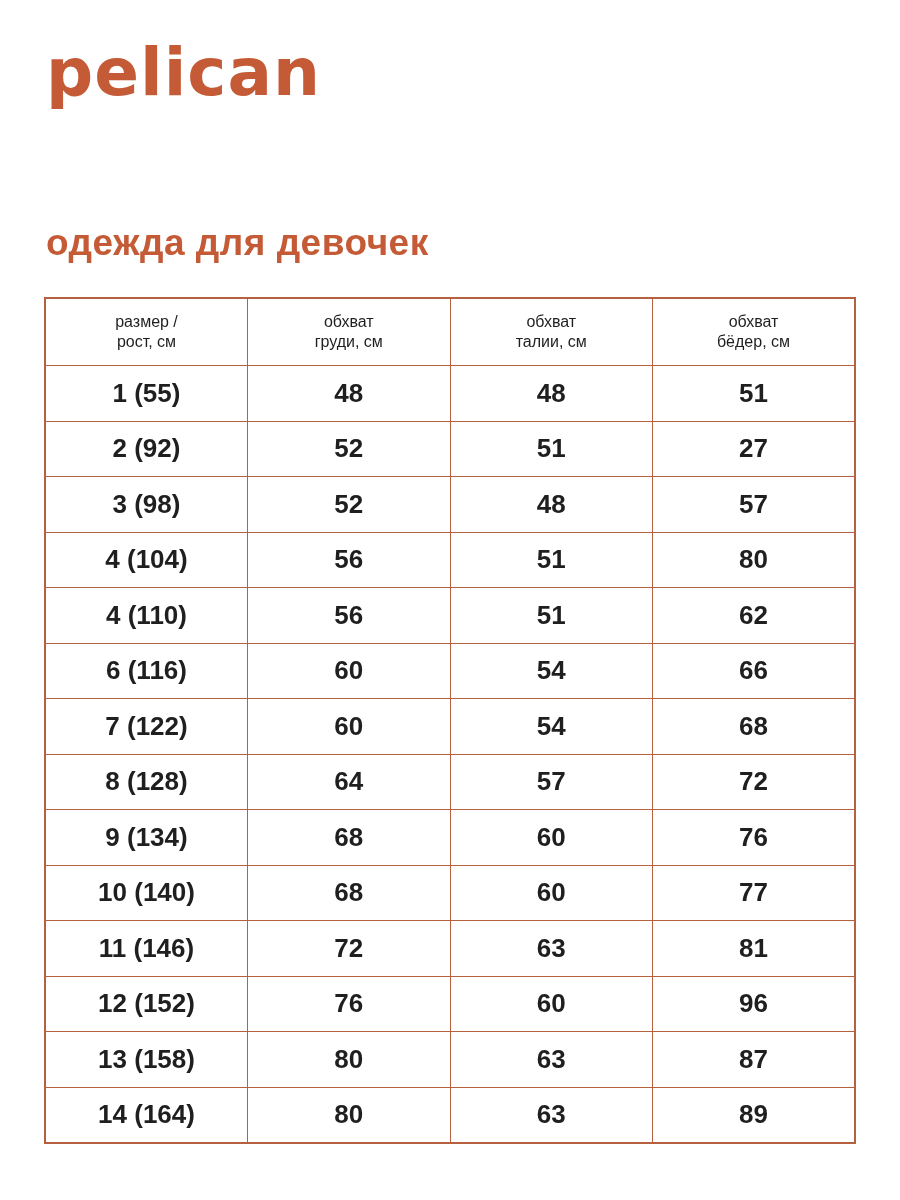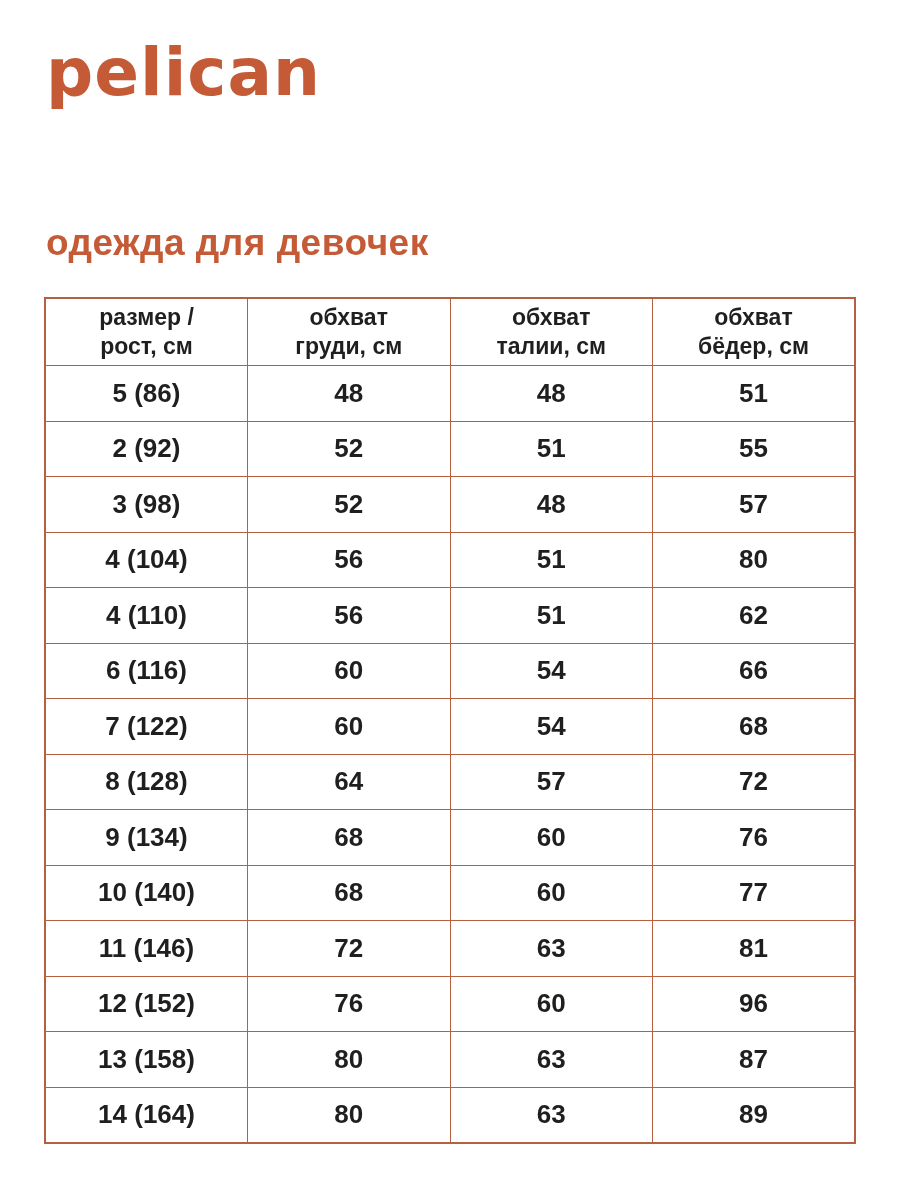--- a/index.html
+++ b/index.html
@@ -50,22 +50,22 @@
   table.size-table td {
     border: 1.5px solid #b5603e;
     text-align: center;
     vertical-align: middle;
     color: #1f1f1f;
     background: #ffffff;
     padding: 0;
   }
   table.size-table th {
     height: 66px;
-    font-size: 23px;
-    font-weight: bold;
+    font-size: 16px;
+    font-weight: normal;
     line-height: 1.25;
     white-space: pre-line;
     border-radius: 31px;
   }
   table.size-table td {
     height: 54.5px;
     font-size: 26px;
     font-weight: bold;
   }
 </style>
@@ -86,30 +86,30 @@
         <th>обхват
 груди, см</th>
         <th>обхват
 талии, см</th>
         <th>обхват
 бёдер, см</th>
       </tr>
     </thead>
     <tbody>
         <tr>
-          <td>5 (86)</td>
+          <td>1 (55)</td>
           <td>48</td>
           <td>48</td>
           <td>51</td>
         </tr>
         <tr>
           <td>2 (92)</td>
           <td>52</td>
           <td>51</td>
-          <td>55</td>
+          <td>27</td>
         </tr>
         <tr>
           <td>3 (98)</td>
           <td>52</td>
           <td>48</td>
           <td>57</td>
         </tr>
         <tr>
           <td>4 (104)</td>
           <td>56</td>

